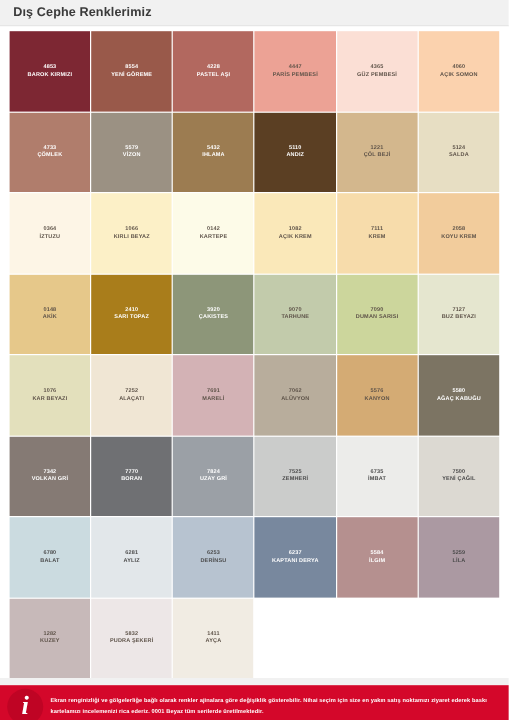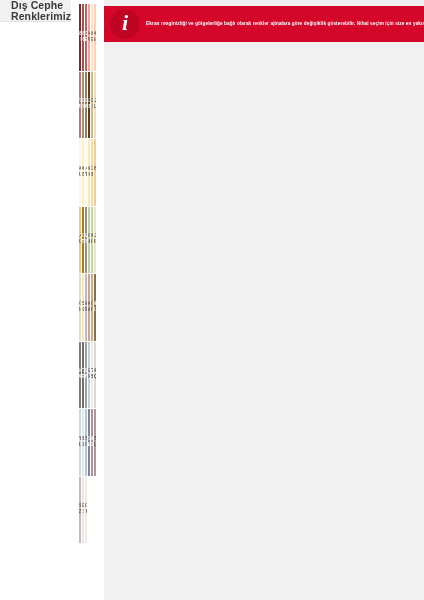--- a/index.html
+++ b/index.html
@@ -12,21 +12,21 @@
   body {
     font-family: "Liberation Sans", "DejaVu Sans", sans-serif;
     background: #ffffff;
     color: #333333;
   }
   .page {
     width: 424px;
     height: 600px;
     position: relative;
     display: flex;
-    flex-direction: row;
+    flex-direction: column;
     background: #ffffff;
   }
 
   
   .header {
     height: 22px;
     flex: 0 0 22px;
     background: #f1f1f1;
     border-bottom: 1px solid #e3e3e3;
     display: flex;

